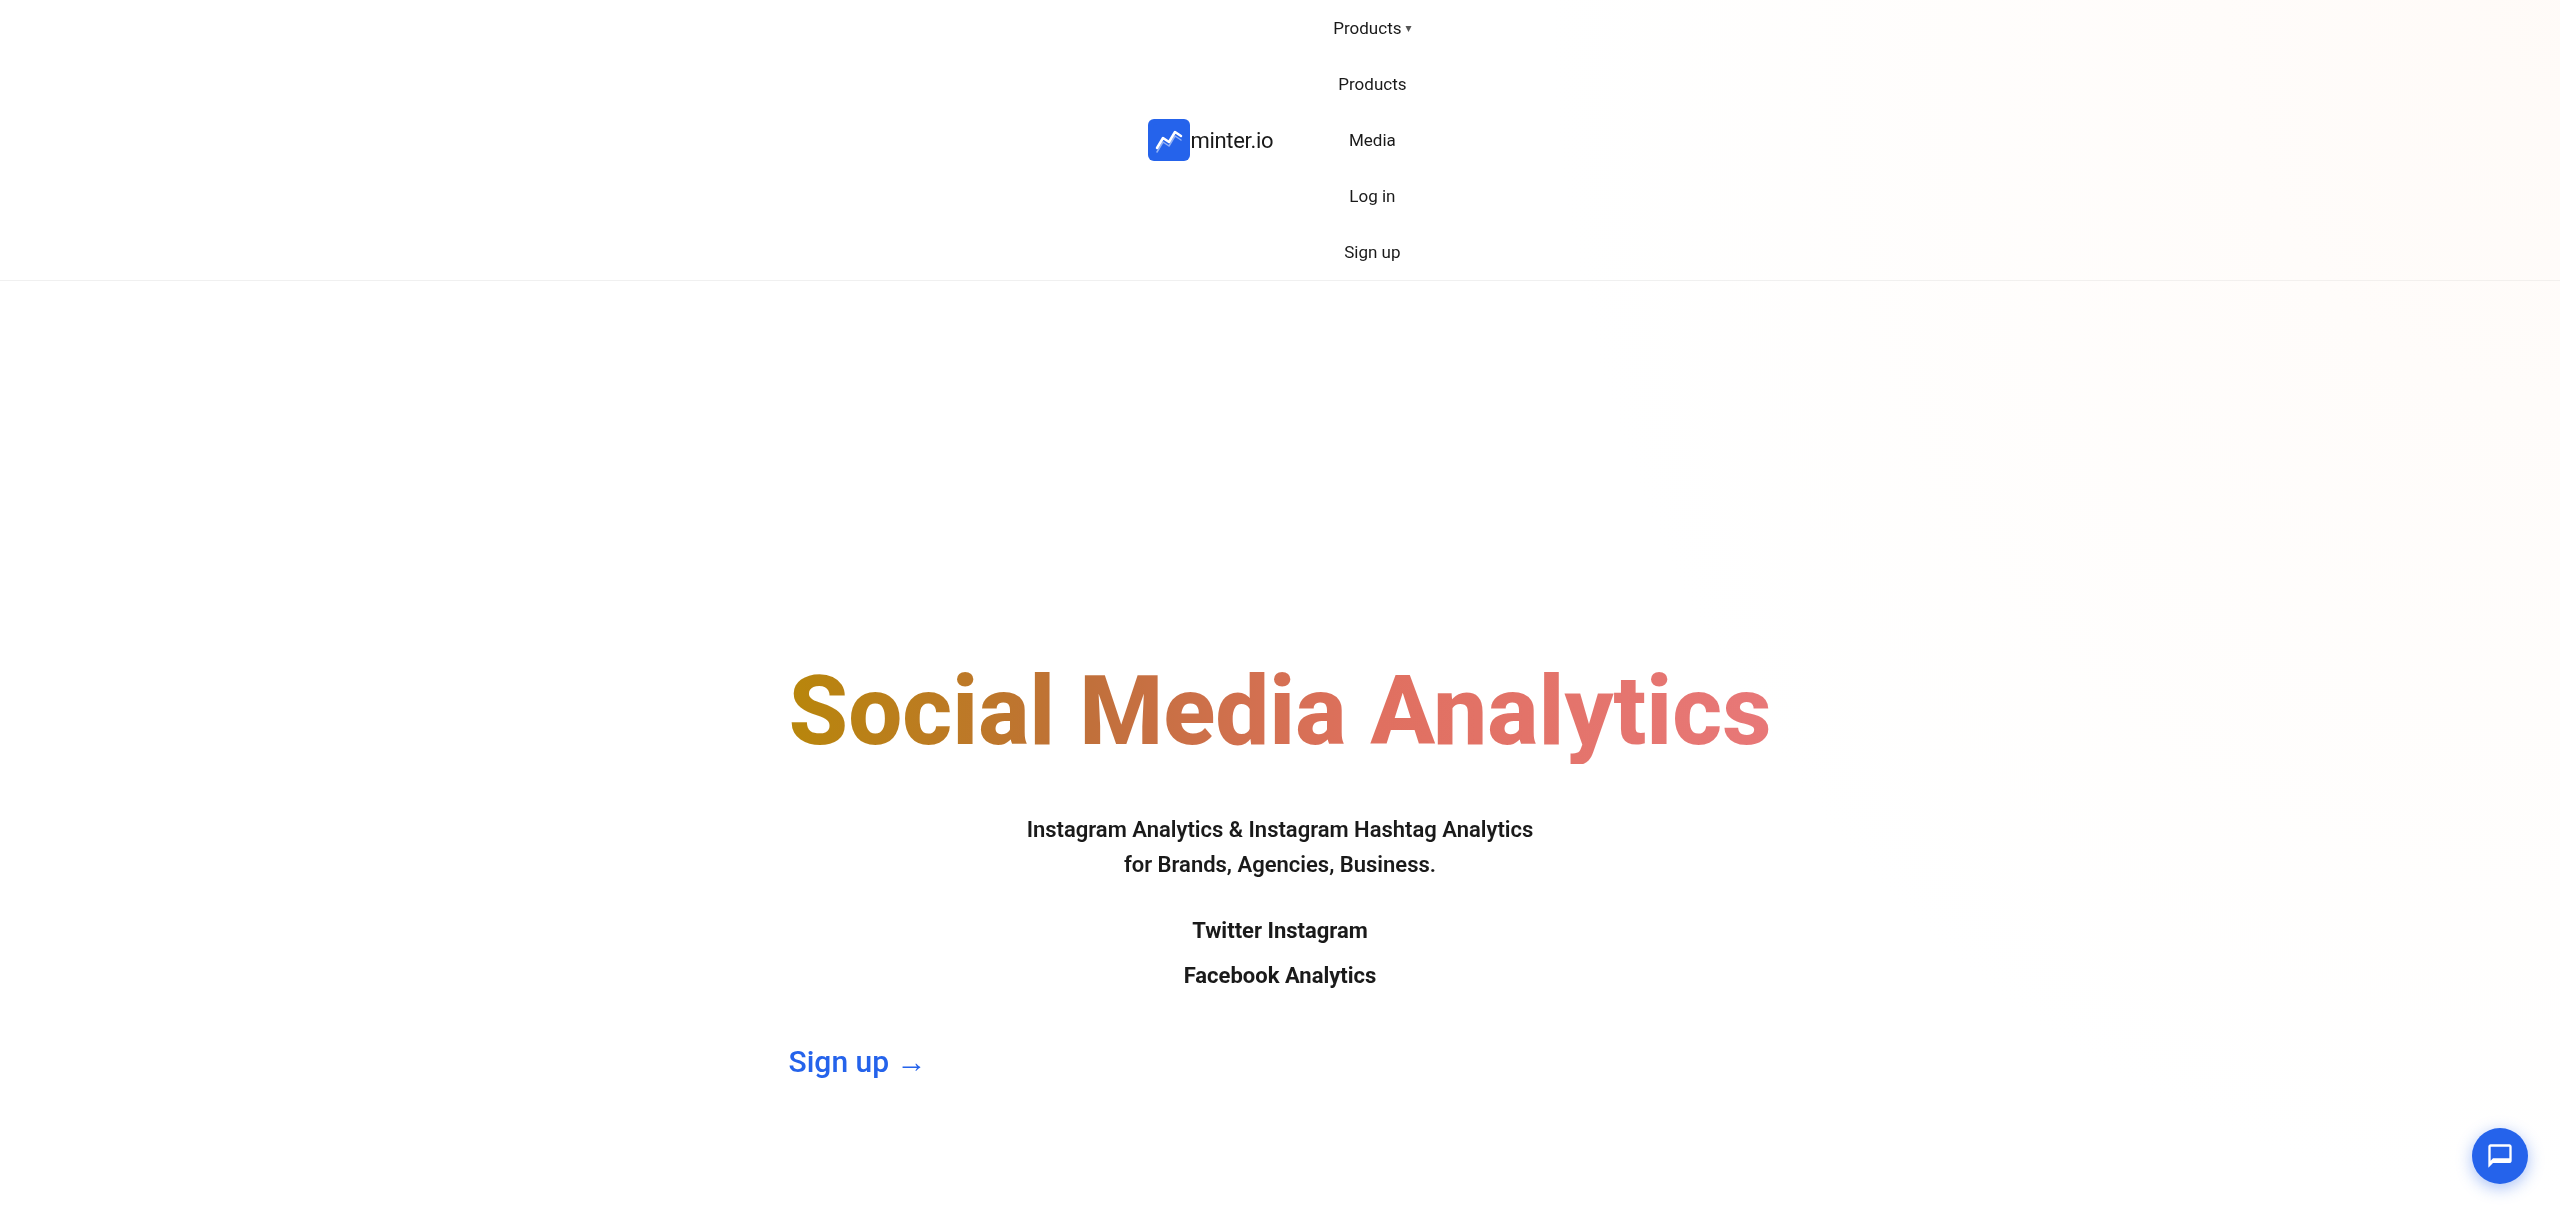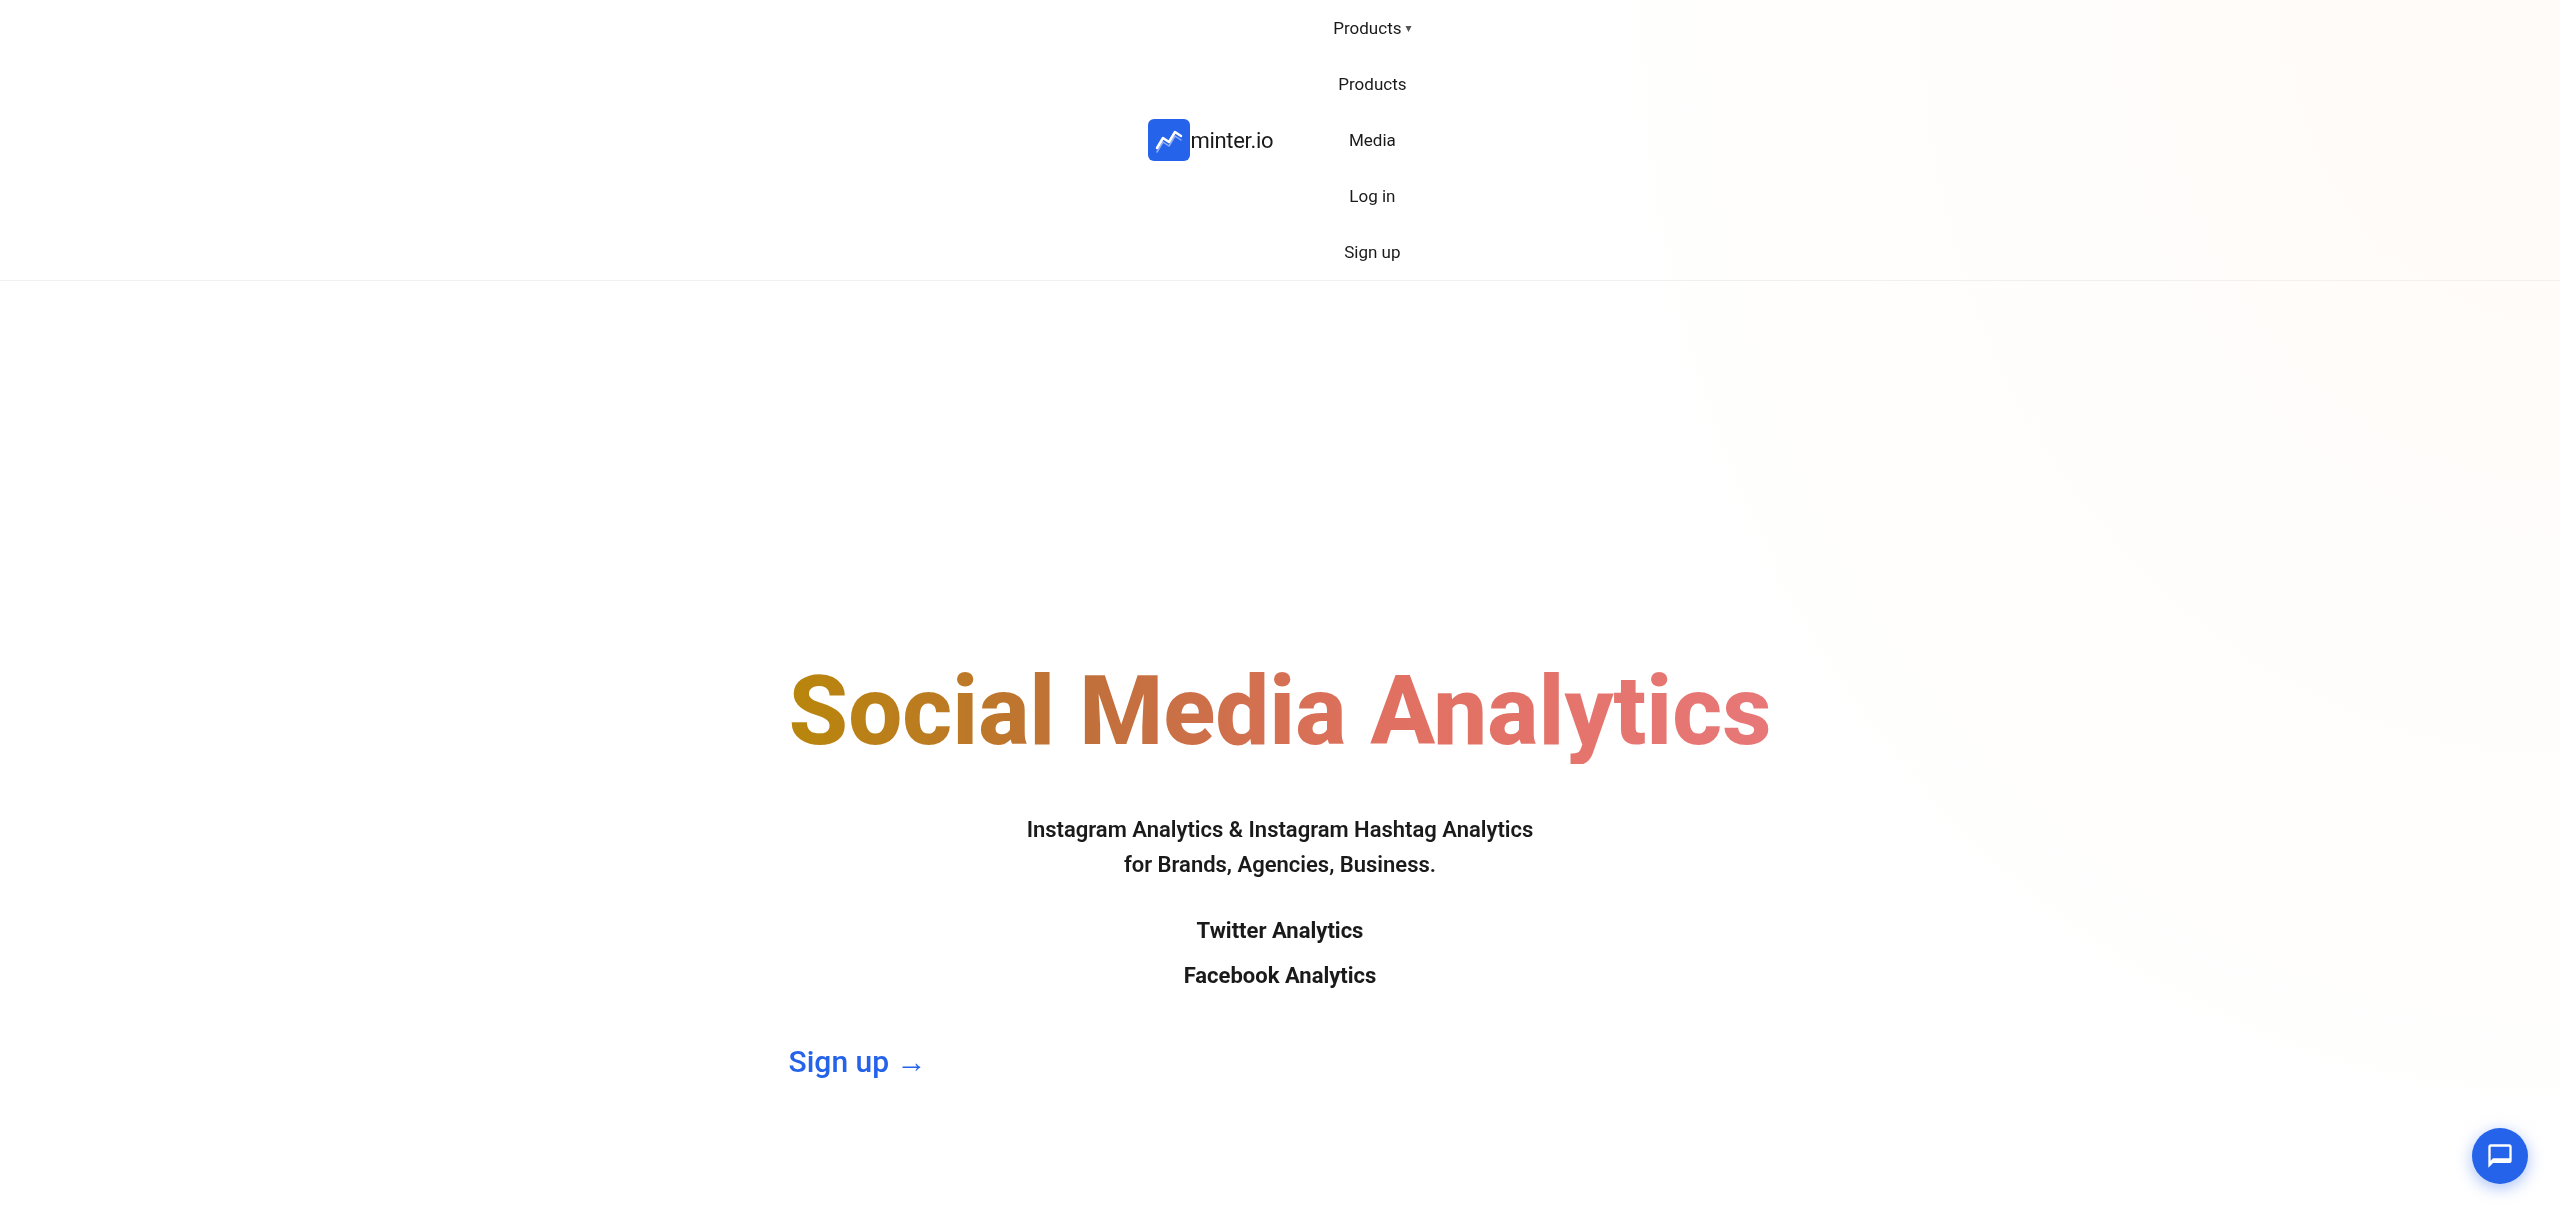--- a/index.html
+++ b/index.html
@@ -214,21 +214,21 @@
 <section class="hero">
   <div class="hero-content">
     <h1 class="hero-title">Social Media Analytics</h1>
 
     <p class="hero-subtitle">
       <span>Instagram Analytics &amp; Instagram Hashtag Analytics</span><br>
       <span>for Brands, Agencies, Business.</span>
     </p>
 
     <div class="hero-features">
-      <span class="hero-feature">Twitter Analytics</span>
+      <span class="hero-feature">Twitter Instagram</span>
       <span class="hero-feature">Facebook Analytics</span>
     </div>
 
     <a class="hero-cta" href="#">
       <span>Sign up →</span>
     </a>
   </div>
 </section>
 
 <div class="chat-bubble">

